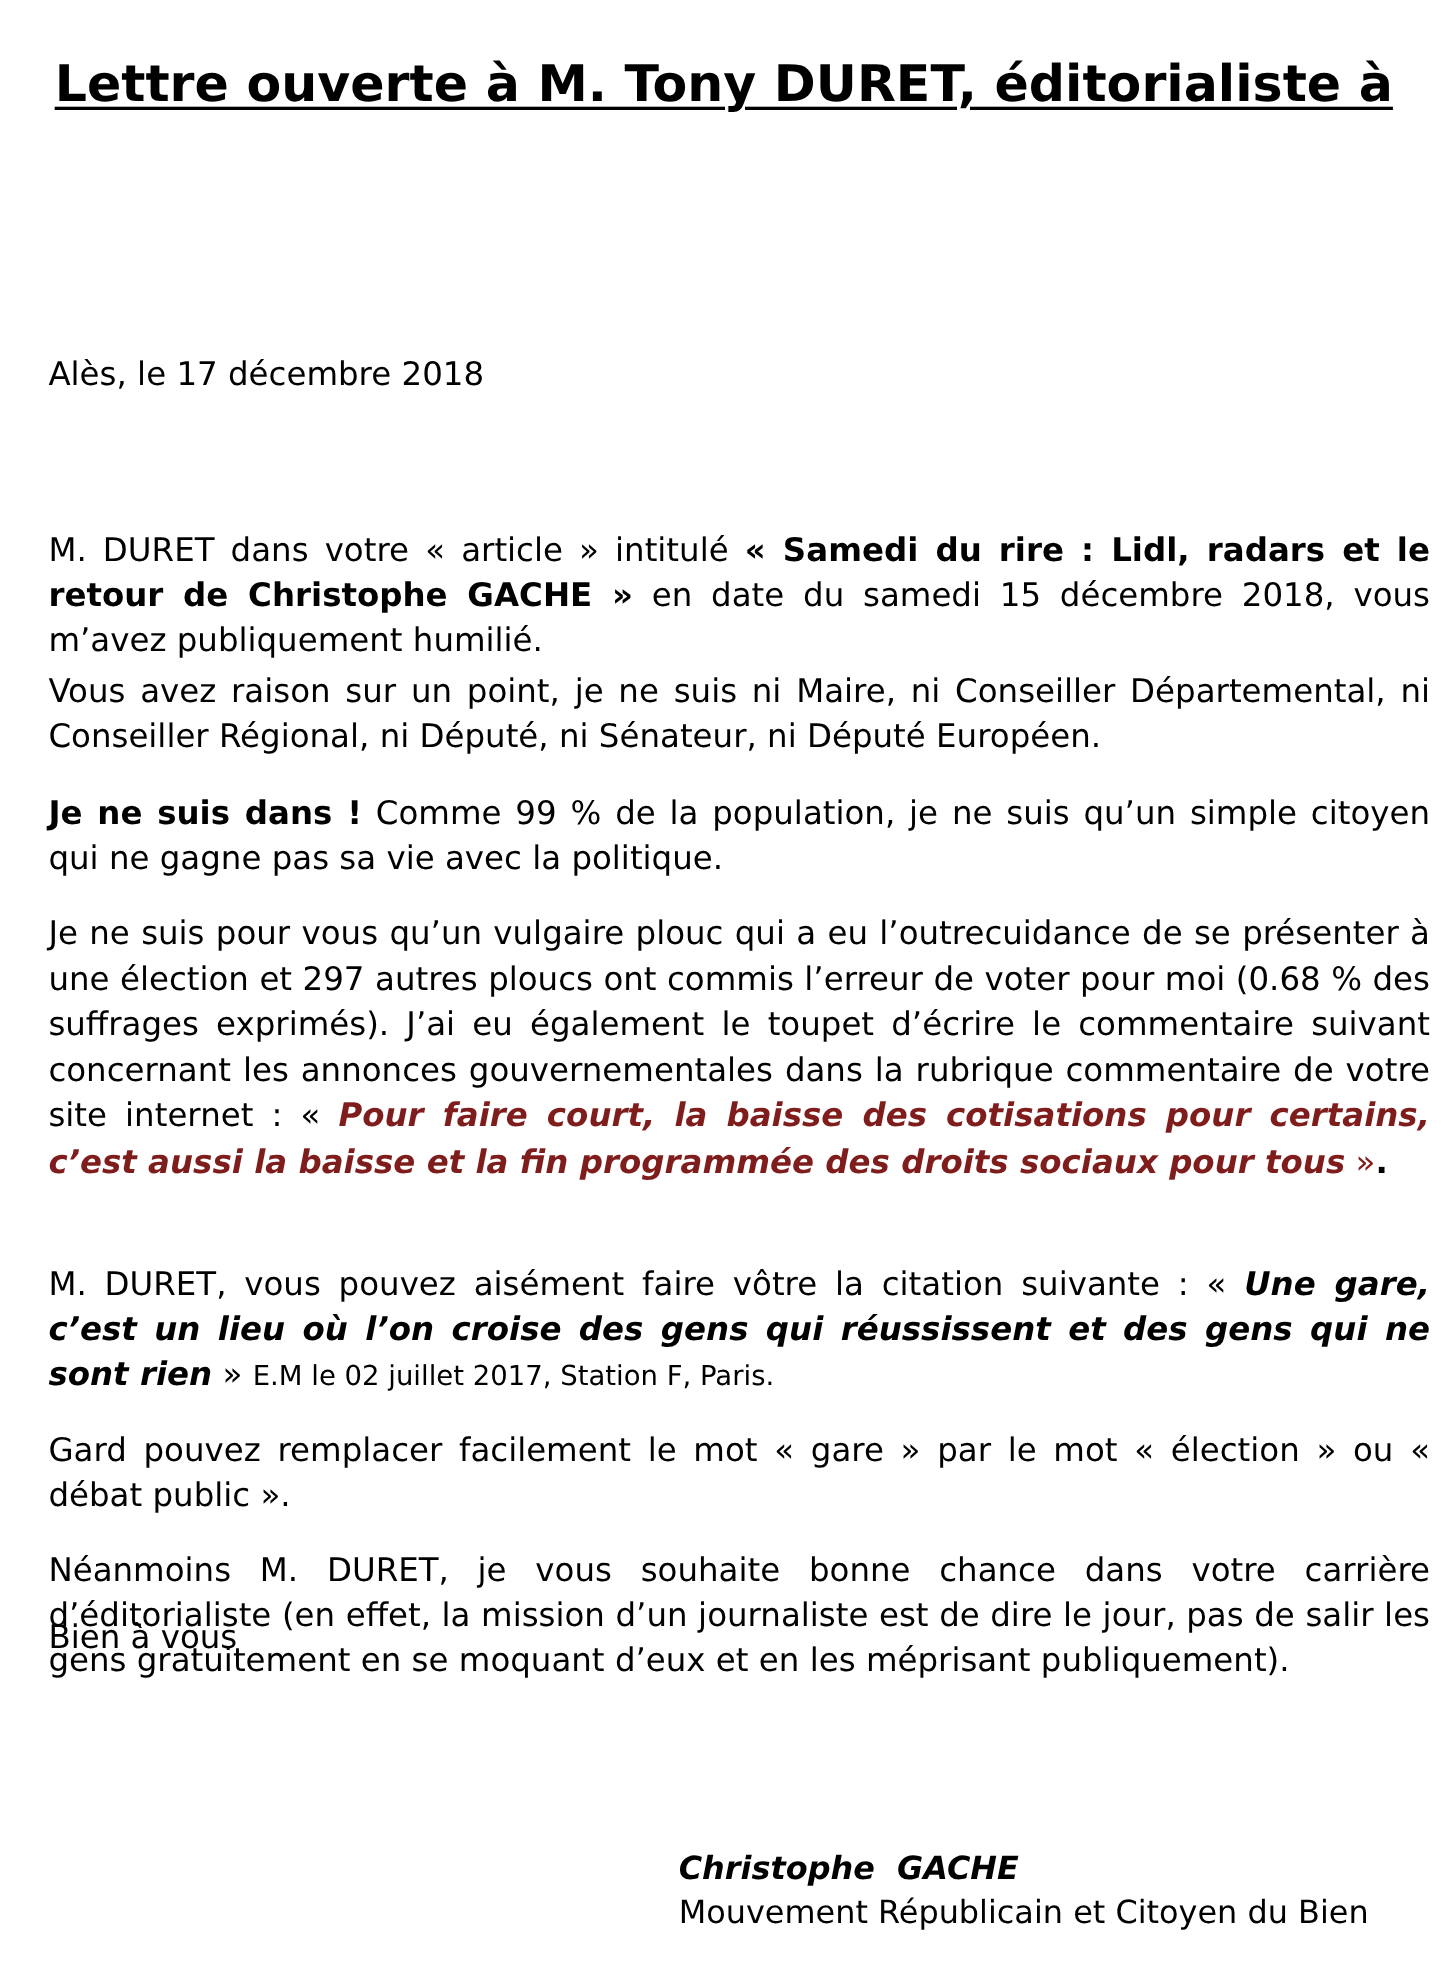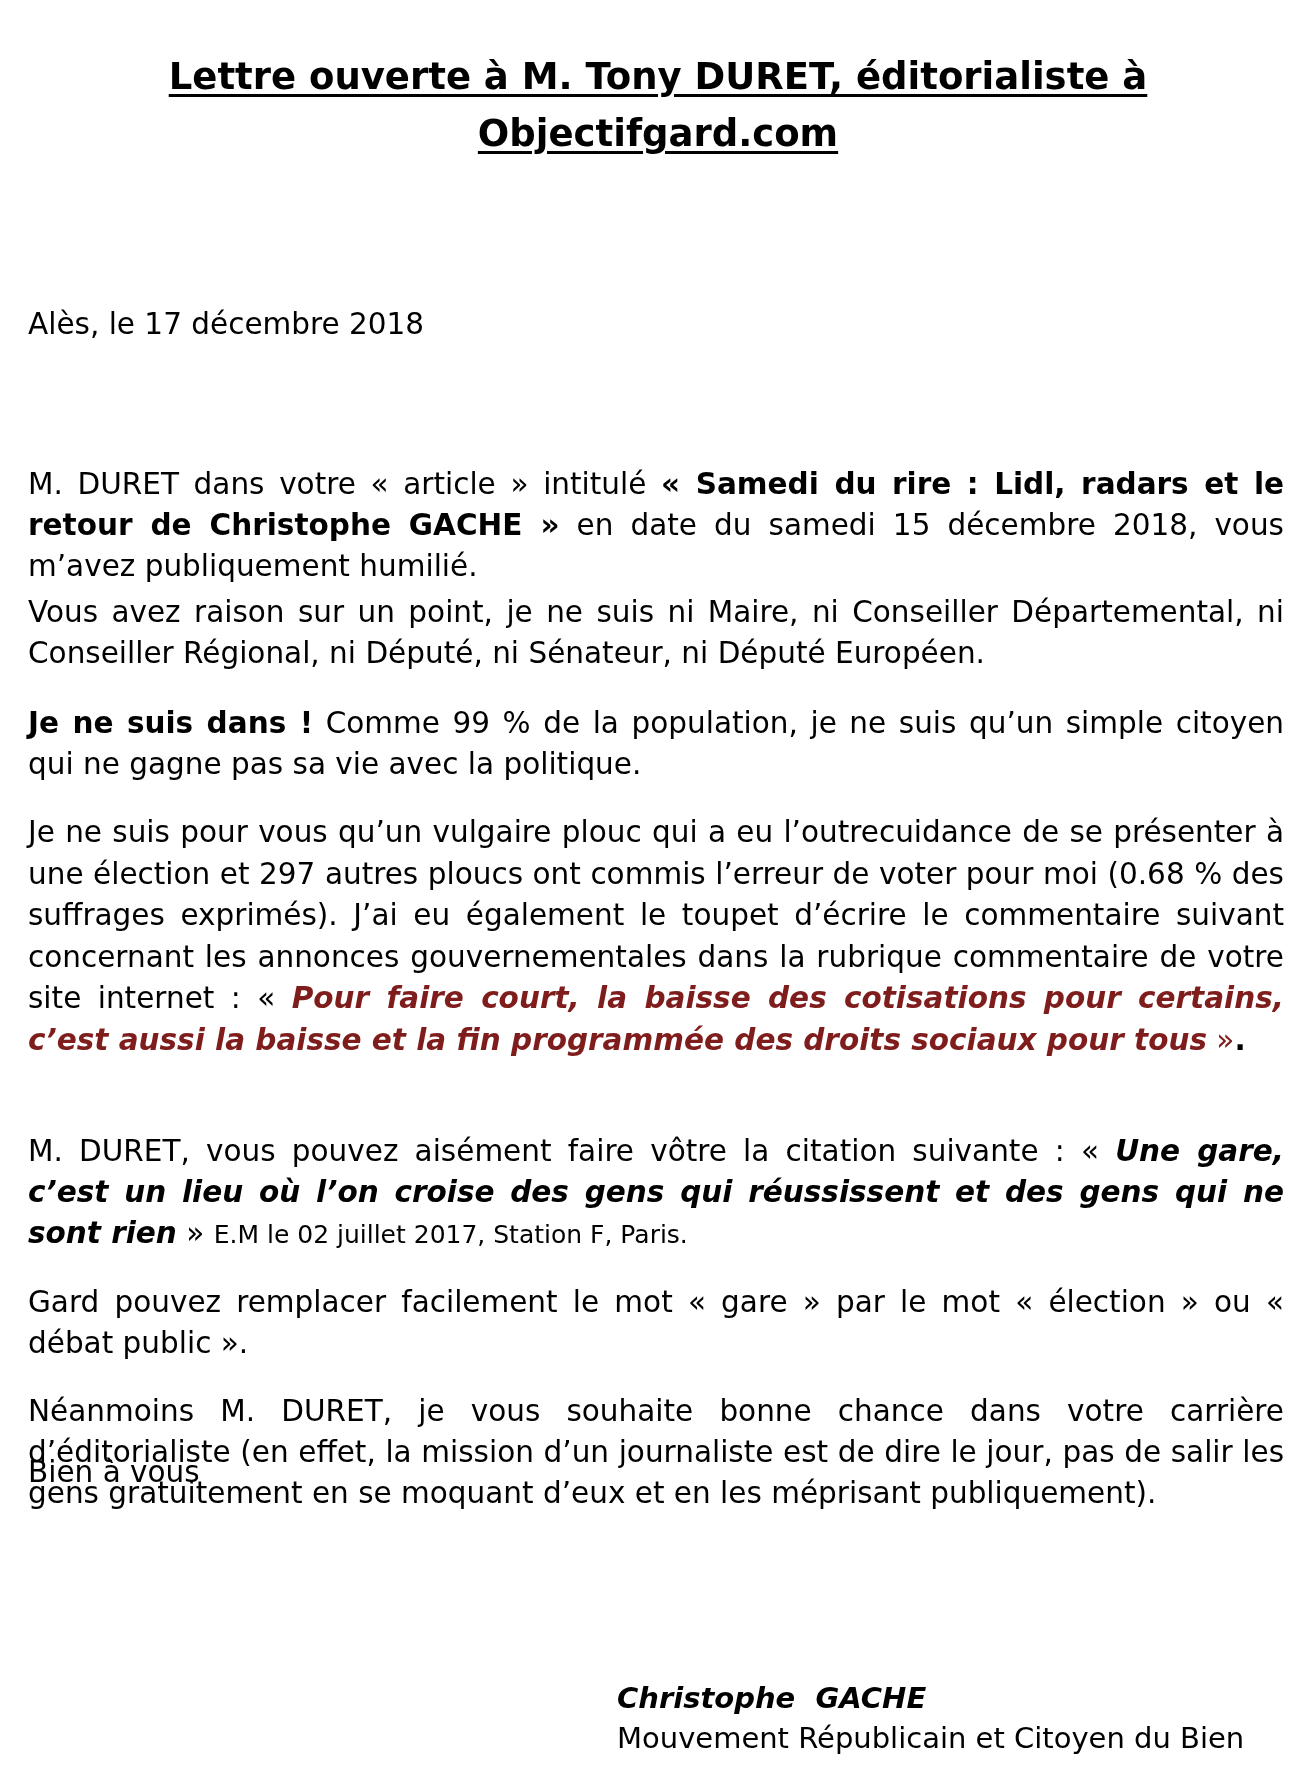--- a/index.html
+++ b/index.html
@@ -1,34 +1,33 @@
 <!DOCTYPE html>
 <html><head>
 <meta charset="utf-8">
 <style>
   html, body { margin:0; padding:0; background:#ffffff; }
   body { width:1316px; height:1785px; position:relative; overflow:hidden;
          font-family:"DejaVu Sans", sans-serif; color:#000; }
   .title { position:absolute; left:0; top:48px; width:1316px; text-align:center;
-           font-weight:bold; font-size:37px; line-height:57px; }
+           font-weight:bold; font-size:46px; line-height:57px; }
   .title span { text-decoration:underline; text-decoration-thickness:3px; text-underline-offset:5px; }
   .p { position:absolute; left:28px; width:1256px; font-size:29.5px; line-height:41px;
-       text-align:justify; margin:0; }
+       text-align:justify; margin:16px; }
   .b { font-weight:bold; }
   .bi { font-weight:bold; font-style:italic; }
   .grey { color:#7f1d1d; }
   .small { font-size:25px; }
   .sig { position:absolute; left:617px; font-size:29px; line-height:41px; white-space:nowrap; }
 </style>
 </head>
 <body>
 
 <div class="title">
   <span>Lettre ouverte à M. Tony DURET, éditorialiste à</span><br>
-  <span>Objectifgard.com</span>
 </div>
 
 <p class="p" style="top:304px;">Alès, le 17 décembre 2018</p>
 
 <p class="p" style="top:464px;"><span>M. DURET dans votre « article » intitulé </span><span class="b">« Samedi du rire : Lidl, radars et le retour de Christophe GACHE »</span><span> en date du samedi 15 décembre 2018, vous m’avez publiquement humilié.</span></p>
 
 <p class="p" style="top:592px;">Vous avez raison sur un point, je ne suis ni Maire, ni Conseiller Départemental, ni Conseiller Régional, ni Député, ni Sénateur, ni Député Européen.</p>
 
 <p class="p" style="top:703px;"><span class="b">Je ne suis dans !</span><span> Comme 99 % de la population, je ne suis qu’un simple citoyen qui ne gagne pas sa vie avec la politique.</span></p>
 

